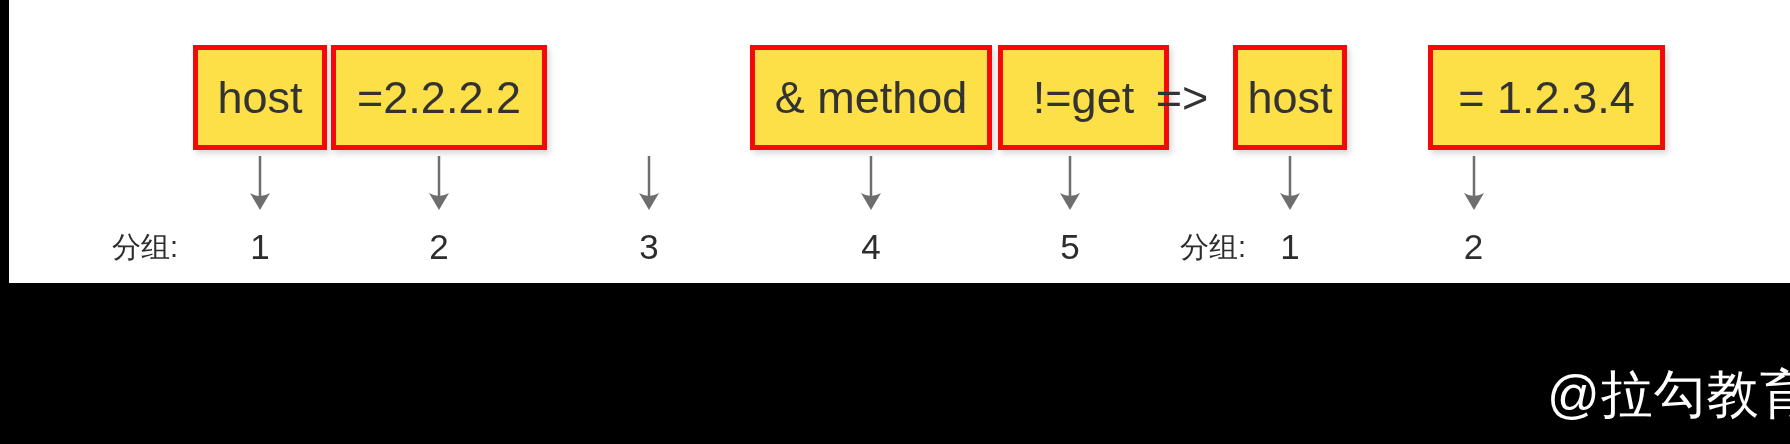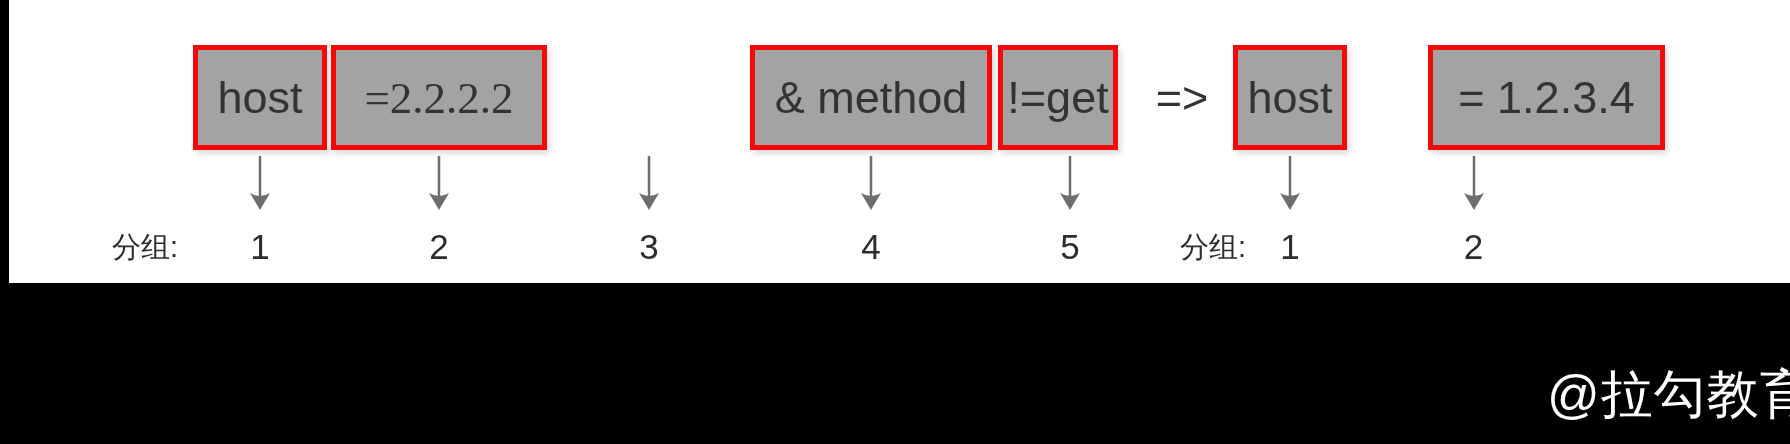--- a/index.html
+++ b/index.html
@@ -6,21 +6,21 @@
   body{
     width:1790px;height:444px;position:relative;overflow:hidden;
     background:#ffffff;
     font-family:"Liberation Sans", sans-serif;
   }
   .left-strip{position:absolute;left:0;top:0;width:9px;height:444px;background:#000000;}
   .stage{position:absolute;left:0;top:0;width:1790px;height:444px;}
   .token-box{
     position:absolute;top:45px;height:105px;box-sizing:border-box;
     display:flex;align-items:center;justify-content:center;
-    background:#a3a3a3;border:5px solid #f70808;
+    background:#fde047;border:5px solid #f70808;
     box-shadow:3px 4px 6px rgba(0,0,0,0.14);
   }
   .token-label{color:#333333;font-size:45px;white-space:pre;}
   .operator{
     position:absolute;top:45px;height:105px;
     display:flex;align-items:center;justify-content:center;
     color:#333333;font-size:45px;
   }
   .arrow{position:absolute;top:156px;width:24px;height:54px;}
   .group-num{
@@ -48,42 +48,42 @@
   <div class="group-label group-label-left">分组:</div>
   <div class="group-label group-label-right">分组:</div>
 <div class="token-box" style="left: 193px; width: 134px;">
       <span class="token-label">host</span>
     </div>
     <div class="arrow" style="left: 248px;"><svg width="24" height="54" viewBox="0 0 24 54" xmlns="http://www.w3.org/2000/svg">
         <line x1="12" y1="0" x2="12" y2="40" stroke="#6e6e6e" stroke-width="2.5"></line>
         <path d="M 2 37 Q 12 43 22 37 L 12 54 Z" fill="#6e6e6e"></path>
       </svg></div>
     <div class="group-num" style="left: 220px;">1</div>
-    <div class="token-box" style="left: 331px; width: 216px; font-family: Liberation Serif, serif;">
+    <div class="token-box" style="left: 331px; width: 216px;">
       <span class="token-label">=2.2.2.2</span>
     </div>
     <div class="arrow" style="left: 427px;"><svg width="24" height="54" viewBox="0 0 24 54" xmlns="http://www.w3.org/2000/svg">
         <line x1="12" y1="0" x2="12" y2="40" stroke="#6e6e6e" stroke-width="2.5"></line>
         <path d="M 2 37 Q 12 43 22 37 L 12 54 Z" fill="#6e6e6e"></path>
       </svg></div>
     <div class="group-num" style="left: 399px;">2</div>
     <div class="arrow" style="left: 637px;"><svg width="24" height="54" viewBox="0 0 24 54" xmlns="http://www.w3.org/2000/svg">
         <line x1="12" y1="0" x2="12" y2="40" stroke="#6e6e6e" stroke-width="2.5"></line>
         <path d="M 2 37 Q 12 43 22 37 L 12 54 Z" fill="#6e6e6e"></path>
       </svg></div>
     <div class="group-num" style="left: 609px;">3</div>
     <div class="token-box" style="left: 750px; width: 242px;">
       <span class="token-label">&amp; method</span>
     </div>
     <div class="arrow" style="left: 859px;"><svg width="24" height="54" viewBox="0 0 24 54" xmlns="http://www.w3.org/2000/svg">
         <line x1="12" y1="0" x2="12" y2="40" stroke="#6e6e6e" stroke-width="2.5"></line>
         <path d="M 2 37 Q 12 43 22 37 L 12 54 Z" fill="#6e6e6e"></path>
       </svg></div>
     <div class="group-num" style="left: 831px;">4</div>
-    <div class="token-box" style="left: 998px; width: 120px;">
+    <div class="token-box" style="left: 998px; width: 171px;">
       <span class="token-label">!=get</span>
     </div>
     <div class="arrow" style="left: 1058px;"><svg width="24" height="54" viewBox="0 0 24 54" xmlns="http://www.w3.org/2000/svg">
         <line x1="12" y1="0" x2="12" y2="40" stroke="#6e6e6e" stroke-width="2.5"></line>
         <path d="M 2 37 Q 12 43 22 37 L 12 54 Z" fill="#6e6e6e"></path>
       </svg></div>
     <div class="group-num" style="left: 1030px;">5</div>
     <div class="token-box" style="left: 1233px; width: 114px;">
       <span class="token-label">host</span>
     </div>

